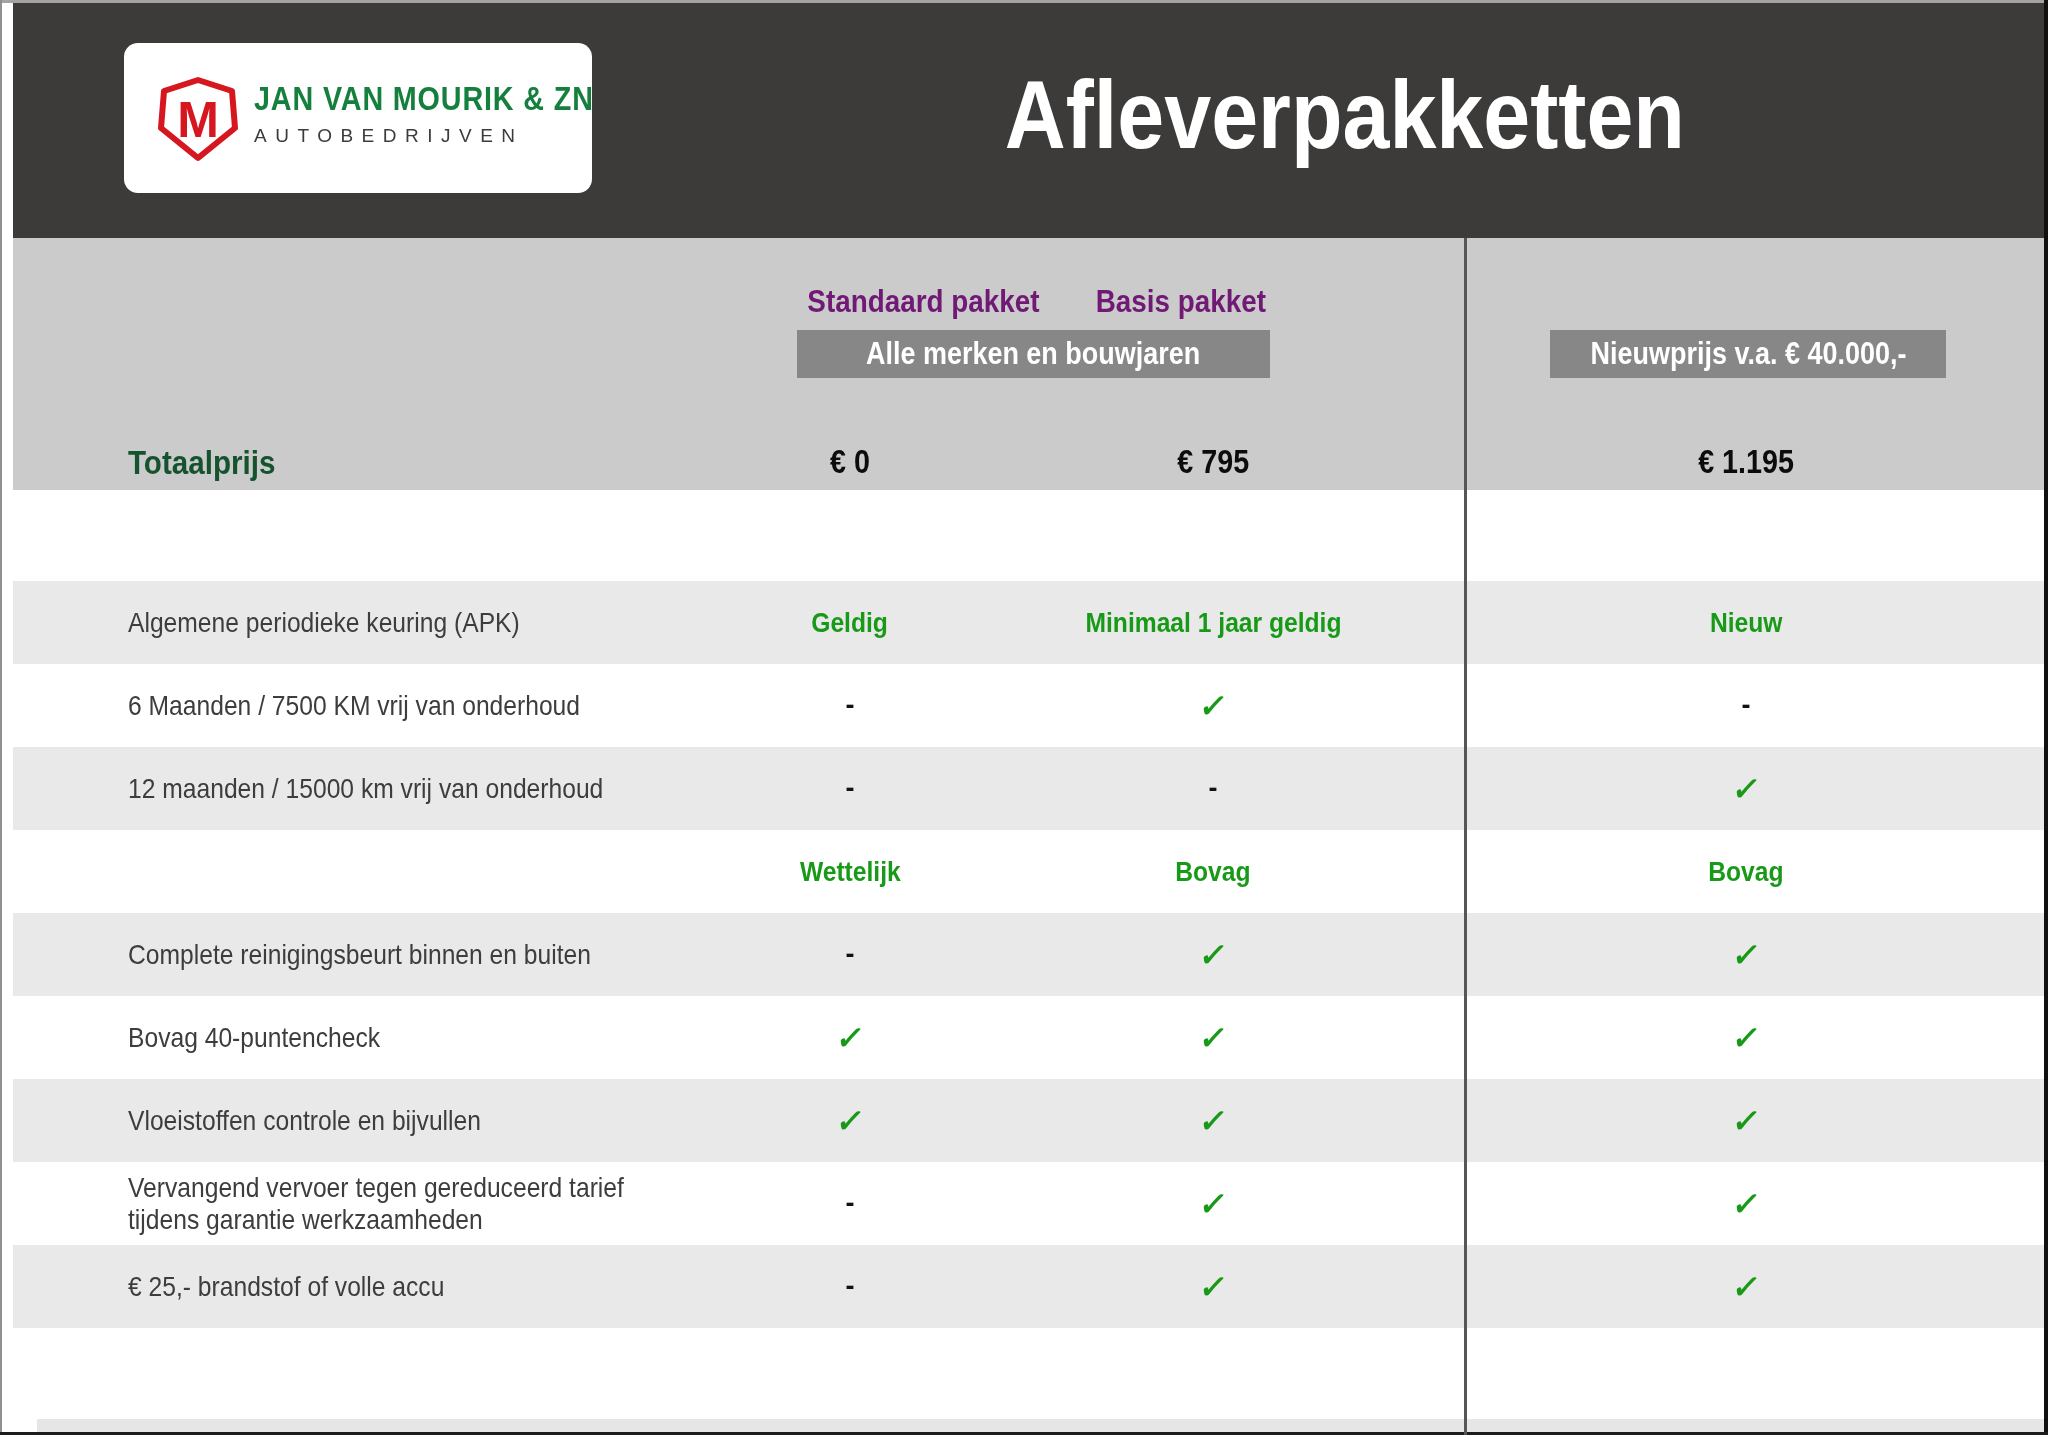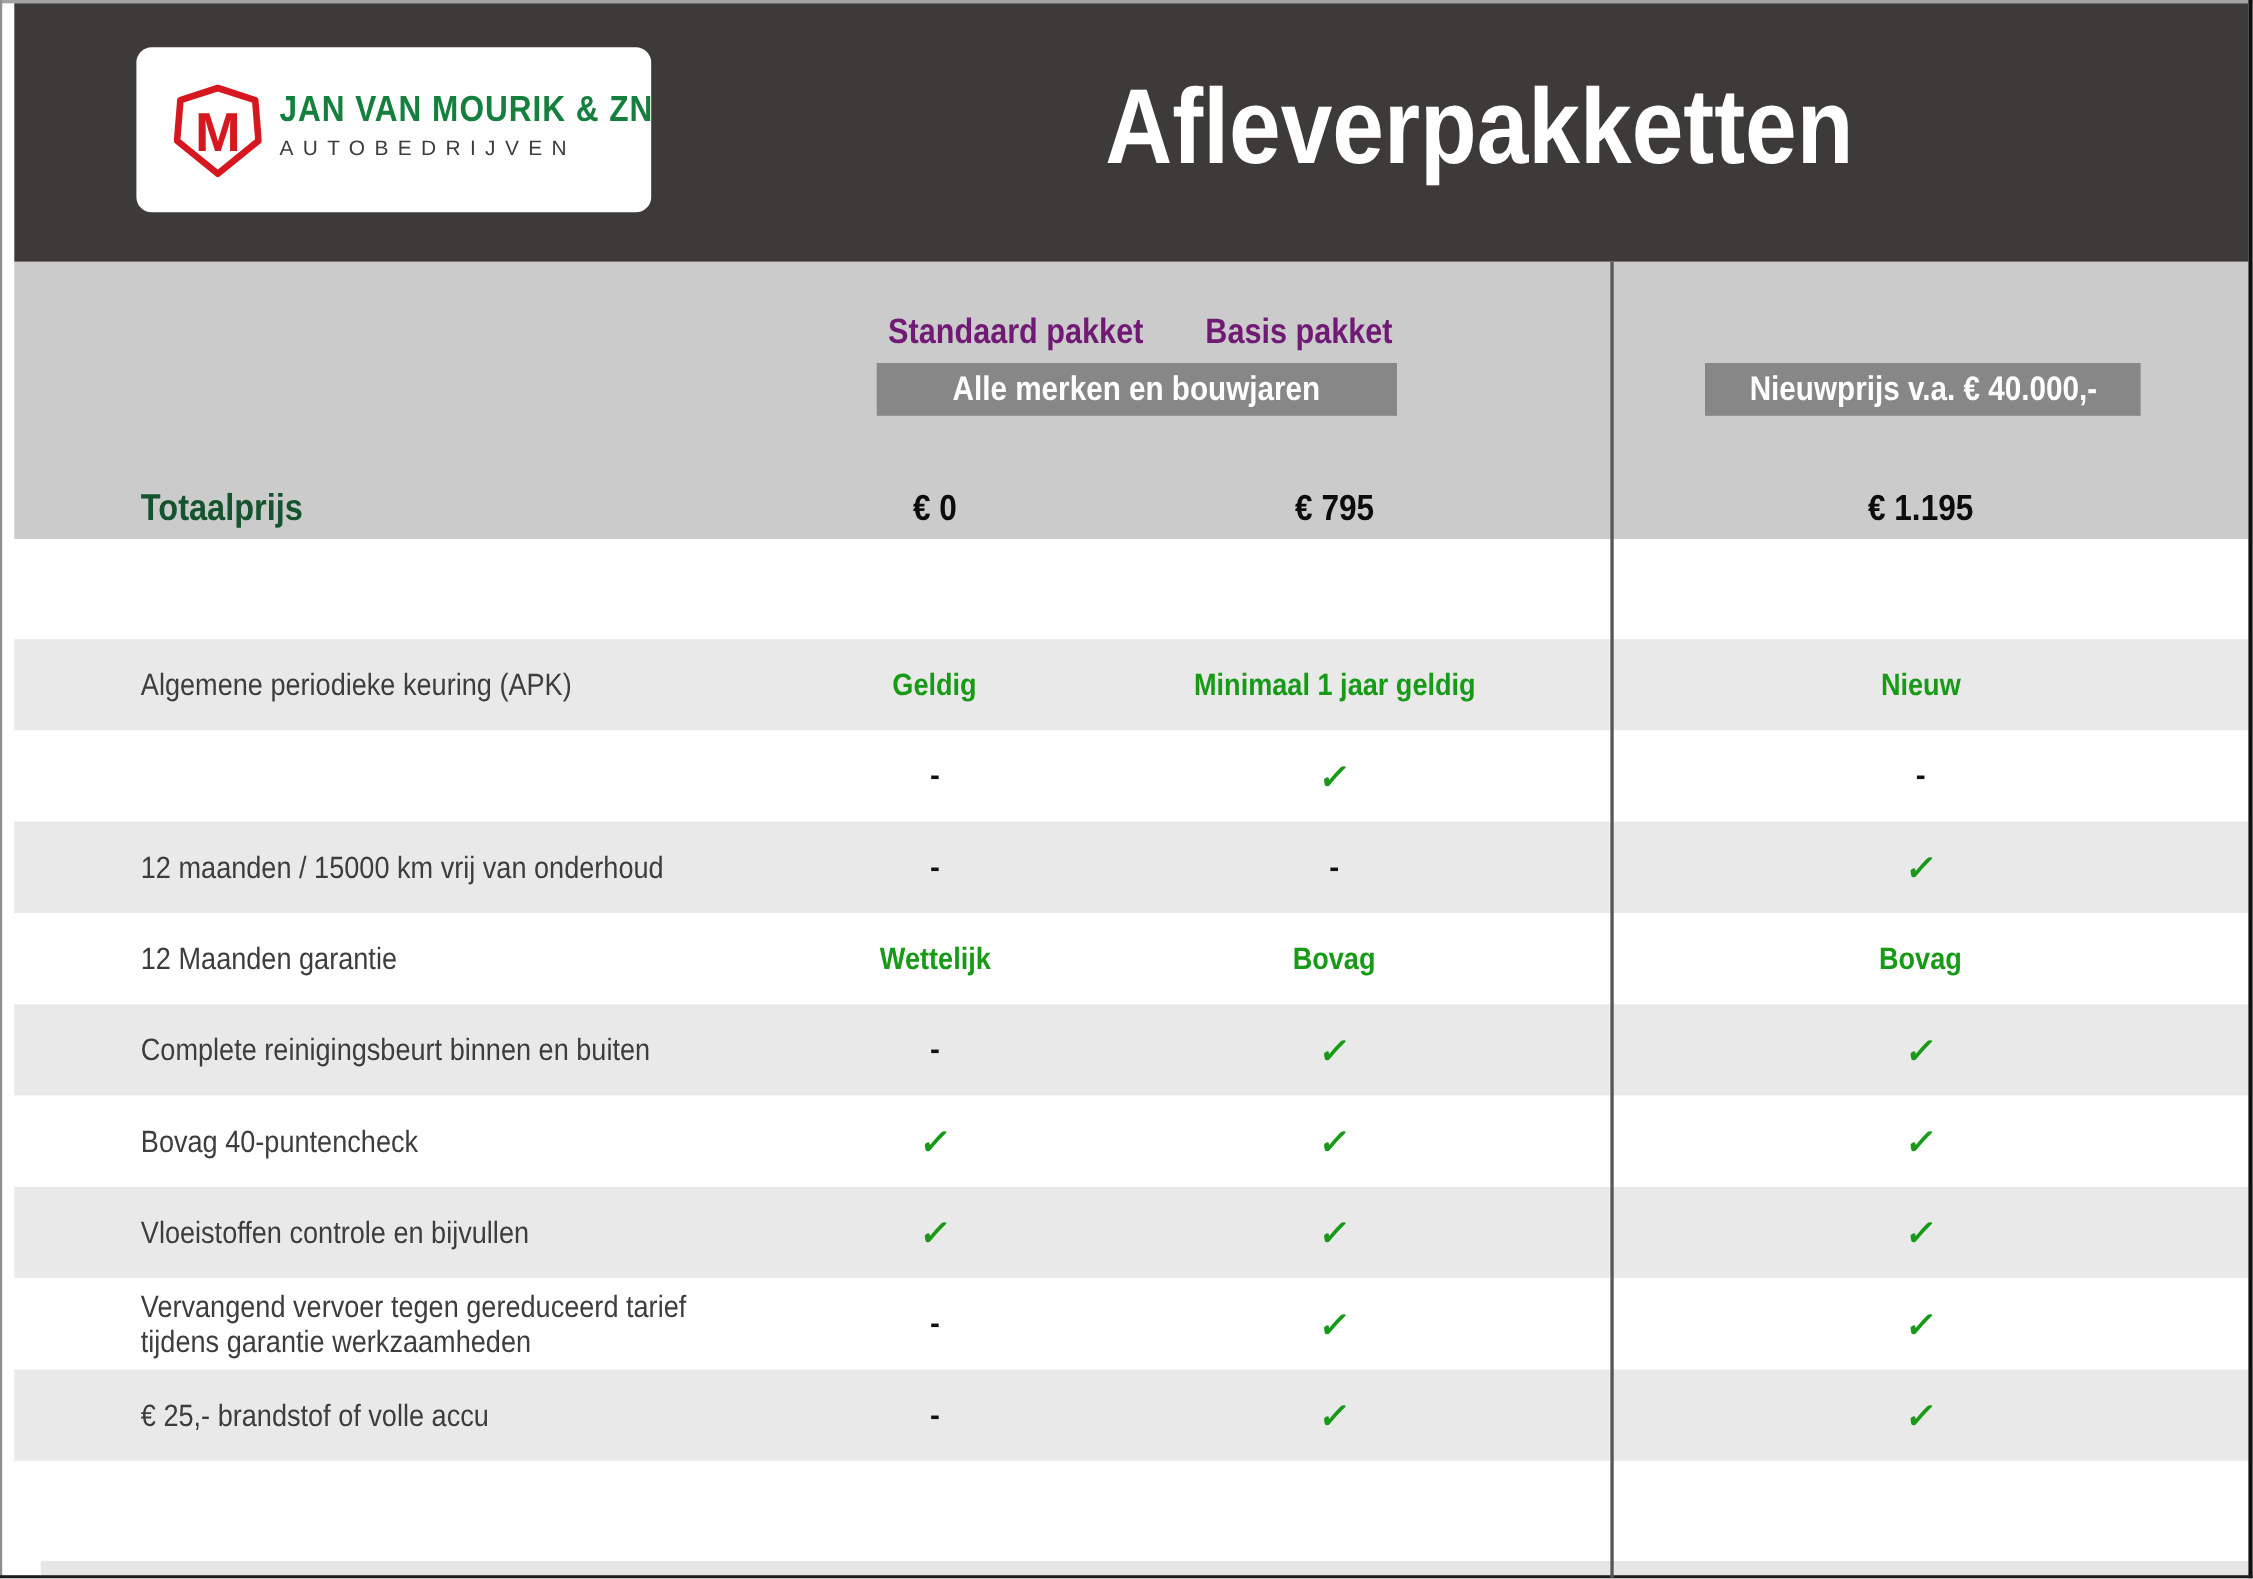--- a/index.html
+++ b/index.html
@@ -143,20 +143,23 @@
         <span class="cell-green">Geldig</span>
       </div>
     <div class="cell c2">
         <span class="cell-green">Minimaal 1 jaar geldig</span>
       </div>
     <div class="cell c3">
         <span class="cell-green">Nieuw</span>
       </div>
   </div>
     <div class="feature-row row-white">
+    <div class="feature-label">
+        <div>6 Maanden / 7500 KM vrij van onderhoud</div>
+      </div>
     <div class="cell c1">
         <span class="cell-dash">-</span>
       </div>
     <div class="cell c2">
         <span class="cell-check">✓</span>
       </div>
     <div class="cell c3">
         <span class="cell-dash">-</span>
       </div>
   </div>
@@ -168,23 +171,20 @@
         <span class="cell-dash">-</span>
       </div>
     <div class="cell c2">
         <span class="cell-dash">-</span>
       </div>
     <div class="cell c3">
         <span class="cell-check">✓</span>
       </div>
   </div>
     <div class="feature-row row-white">
-    <div class="feature-label">
-        <div>12 Maanden  garantie</div>
-      </div>
     <div class="cell c1">
         <span class="cell-green">Wettelijk</span>
       </div>
     <div class="cell c2">
         <span class="cell-green">Bovag</span>
       </div>
     <div class="cell c3">
         <span class="cell-green">Bovag</span>
       </div>
   </div>

